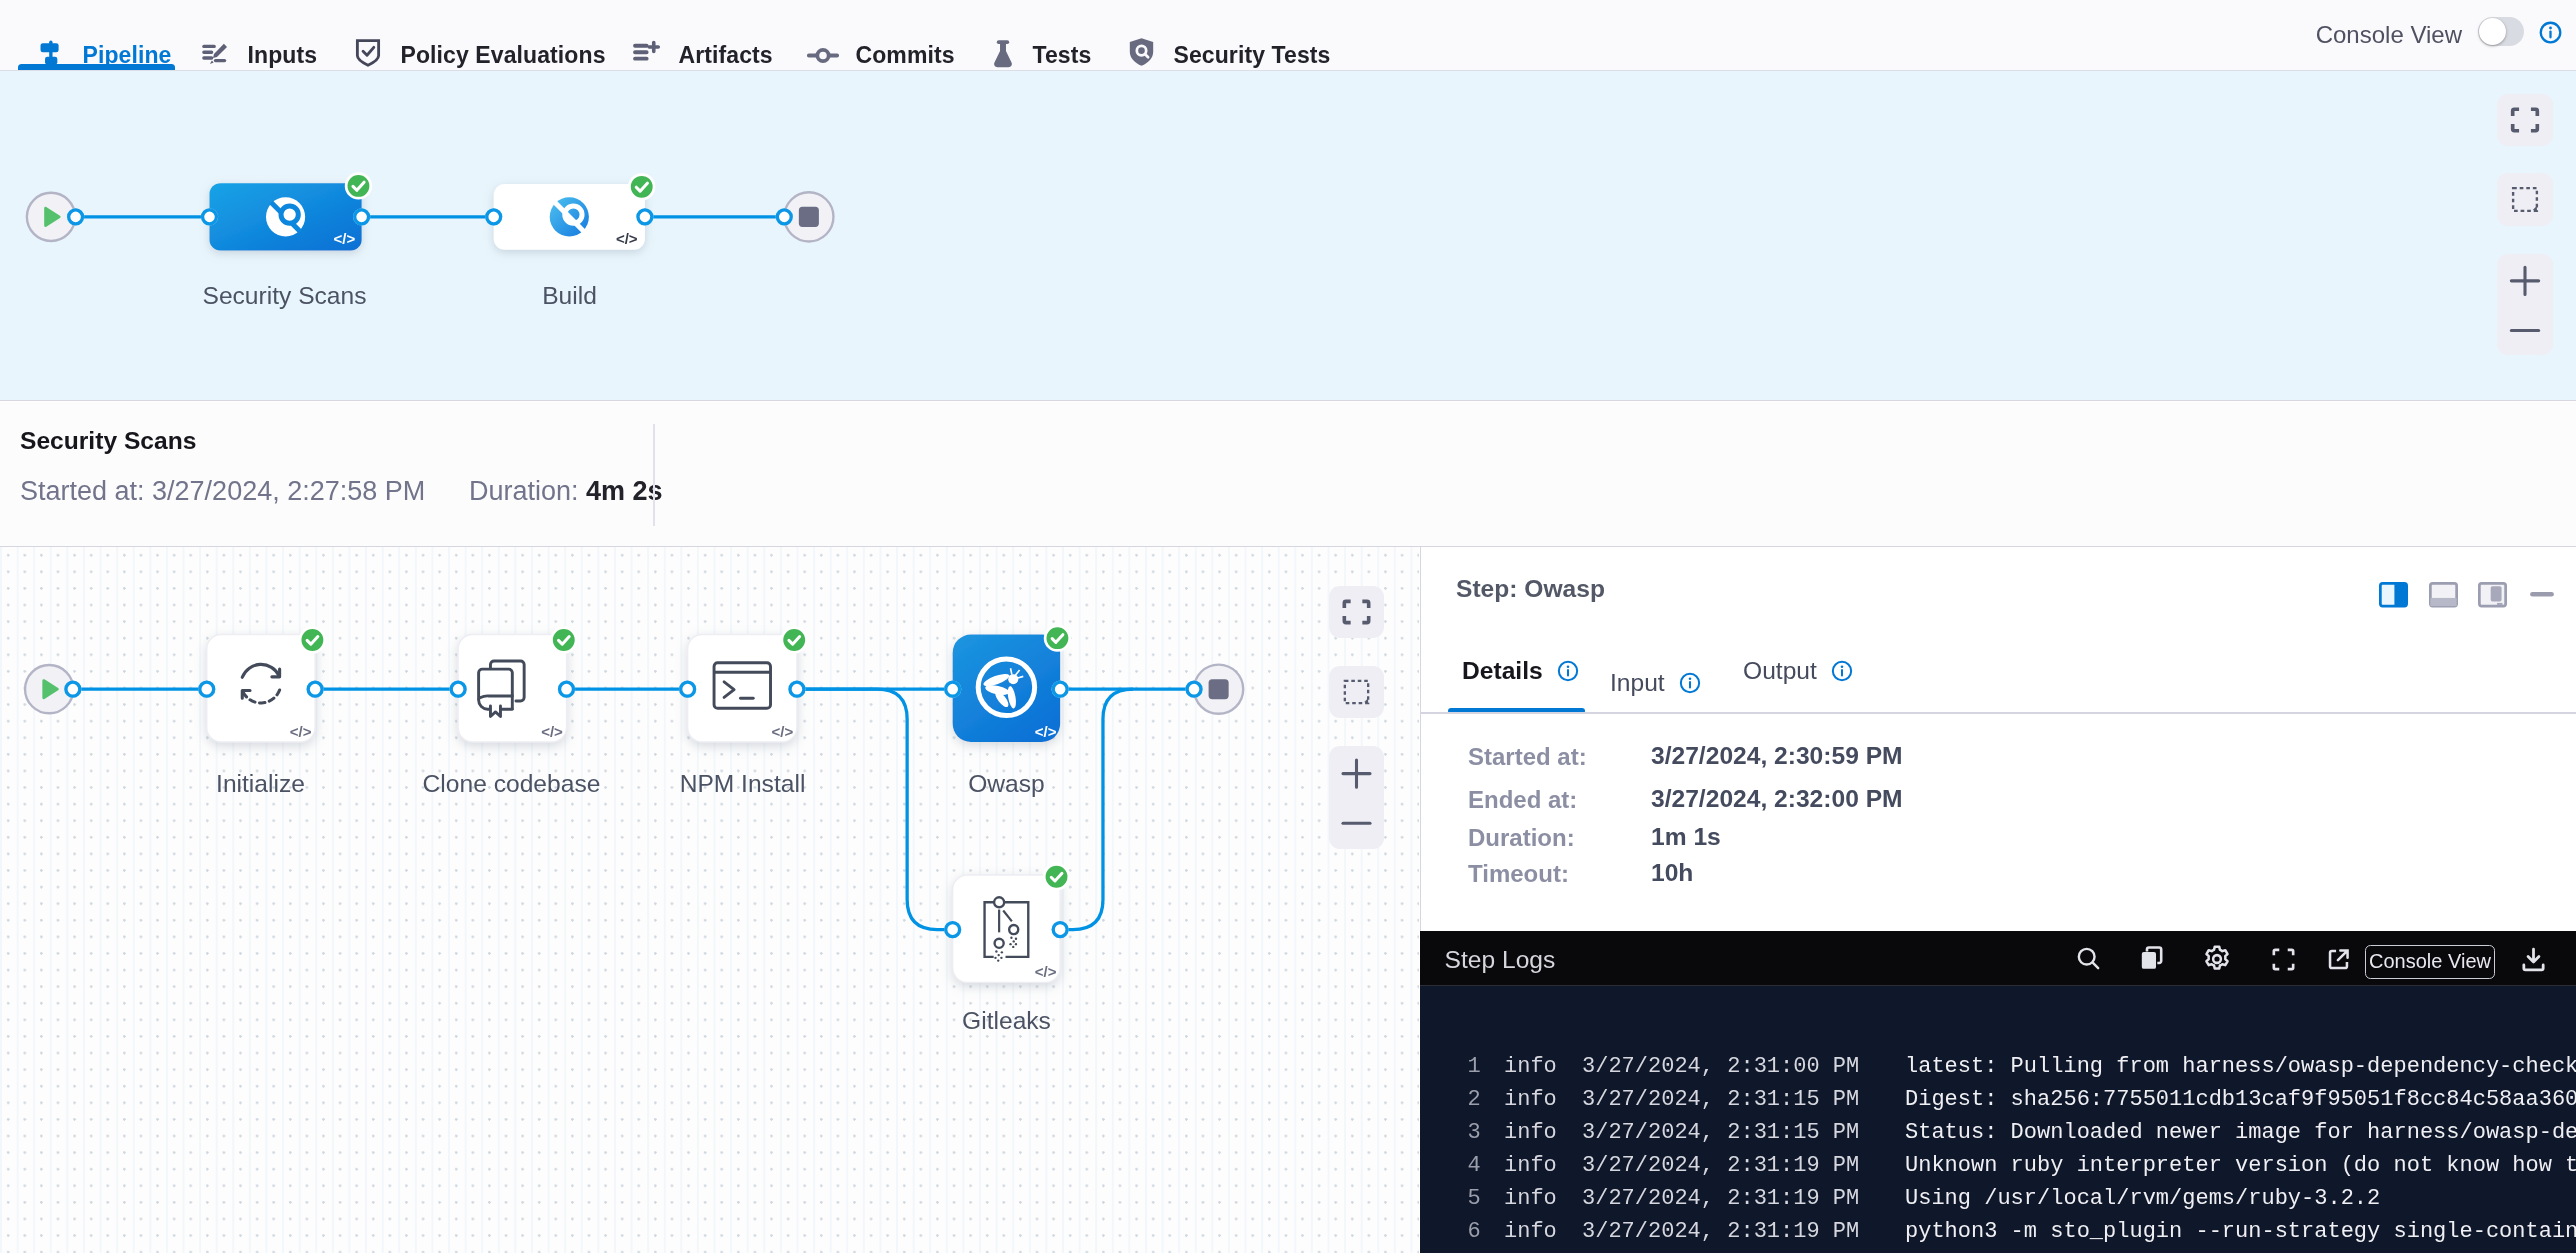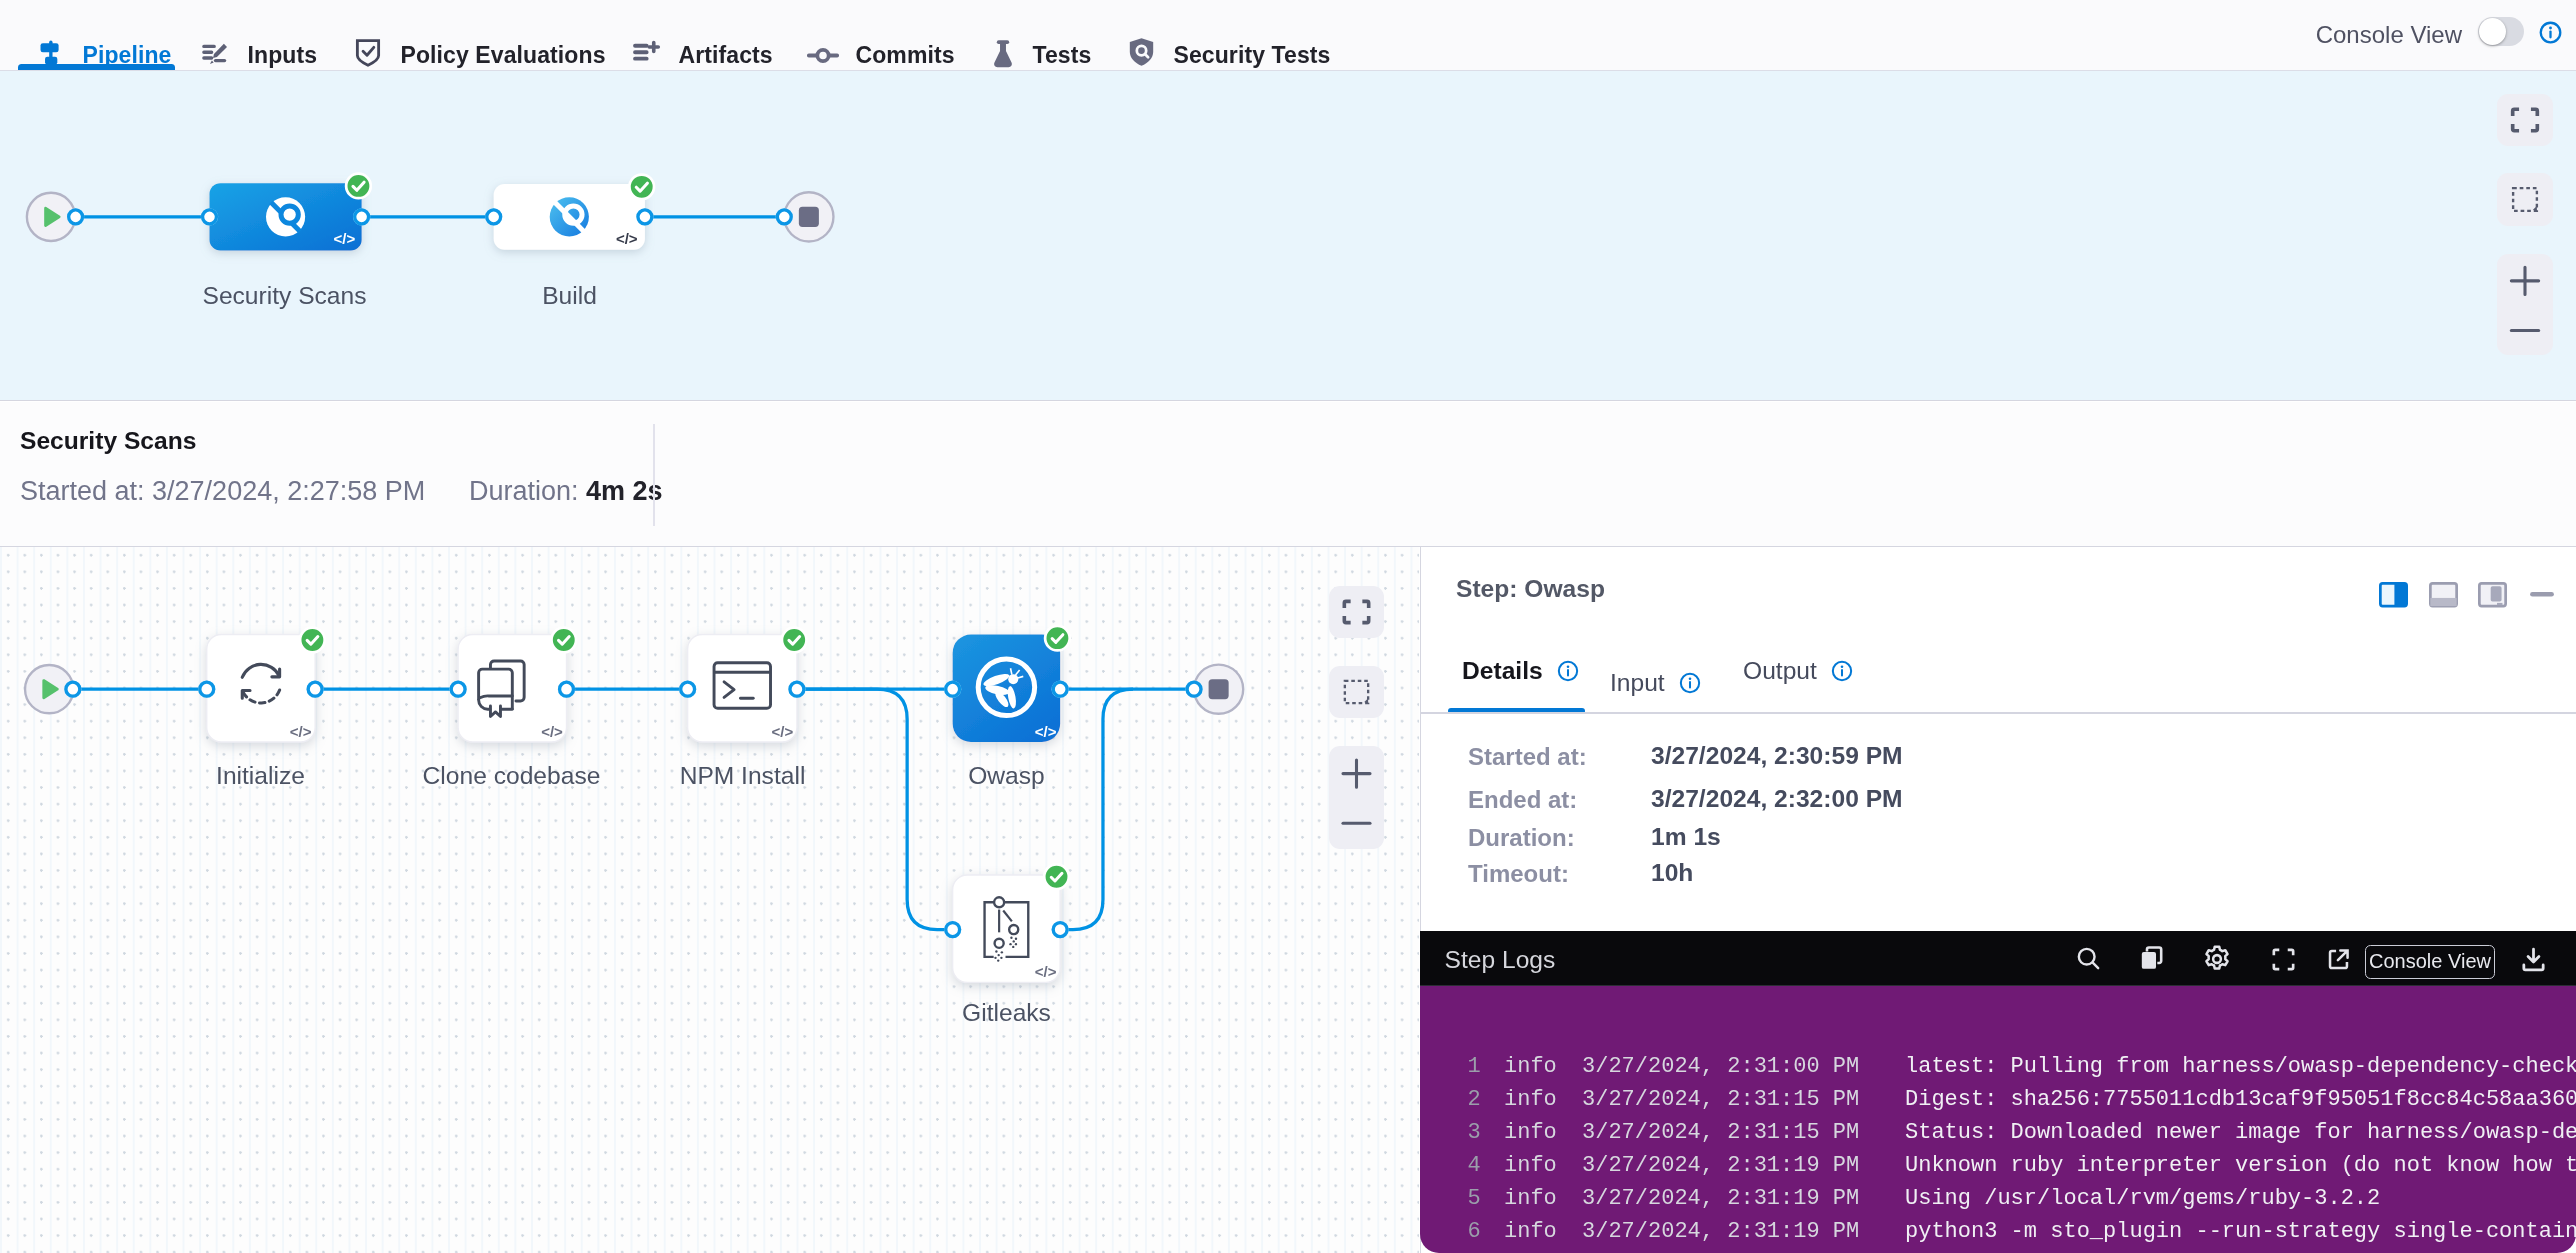--- a/index.html
+++ b/index.html
@@ -33,33 +33,33 @@
   .meta { position:absolute; top:74px; font-size:27px; color:#71748a; }
   .meta b { color:#22222a; font-weight:700; }
   .vdiv { position:absolute; left:653px; top:22px; width:1.8px; height:102px; background:#e2e2ec; }
   
   .leftcanvas { position:absolute; left:0; top:547px; width:1419px; height:706px;
     background-color:#fdfdfd;
     background-image:
       radial-gradient(circle at 8.2px 8.2px, #d0d8e0 1.1px, rgba(0,0,0,0) 1.5px),
       linear-gradient(90deg, #f2f7fb 0 1.5px, rgba(0,0,0,0) 1.5px);
     background-size:16.6px 16.6px, 16.6px 16.6px; }
-  .steplabel { position:absolute; font-size:24.6px; color:#4b5263; text-align:center; width:273px; }
+  .steplabel { position:absolute; font-size:24.6px; color:#4b5263; text-align:center; width:273px;margin-top:8px; }
   .rightpanel { position:absolute; left:1420px; top:547px; width:1156px; height:706px;
     background:#fff; border-left:0.9px solid #d5d6e0; }
   .steptitle { position:absolute; left:35px; top:28px; font-size:24.6px; font-weight:600; color:#535866; }
   .dtab { position:absolute; top:0; display:flex; align-items:center; font-size:24.6px; color:#454a5c; }
   .dtab.on { font-weight:700; color:#16161c; }
   .dtab svg { margin-left:14.6px; }
   .tabline { position:absolute; left:0; top:165px; width:1156px; height:1.8px; background:#d4d5e0; }
   .tabul { position:absolute; left:27px; top:161px; width:137px; height:6.4px; border-radius:3.6px; background:#0278d5; }
   .drow-l { position:absolute; left:47px; font-size:24px; font-weight:600; color:#8c8fa3; }
   .drow-v { position:absolute; left:230px; font-size:24.6px; font-weight:700; color:#454b5e; }
   
-  .steplogs { position:absolute; left:1420px; top:931px; width:1156px; height:322px; background:#701a75;border-radius:19px; }
+  .steplogs { position:absolute; left:1420px; top:931px; width:1156px; height:322px; background:#0f172a; }
   .sl-head { position:absolute; left:0; top:0; width:1156px; height:55px; background:#09090c;
     border-bottom:1.8px solid #2c2d35; }
   .sl-title { position:absolute; left:24.6px; top:14.6px; font-size:24.6px; color:#d6d7dd; }
   .cv-btn { position:absolute; left:945px; top:13.7px; width:130px; height:34px; border:1.8px solid #caccd6;
     border-radius:5.5px; color:#e8e9ee; font-size:20px; white-space:nowrap; display:flex; align-items:center; justify-content:center; }
   .log { position:absolute; font-family:"Liberation Mono", monospace; font-size:22px; white-space:pre; line-height:33px; }
   .ln { color:#9b9eab; text-align:right; width:36px; }
   .li { color:#d6d7de; }
   .lt { color:#d6d7de; }
   .lm { color:#f0f0f4; }

